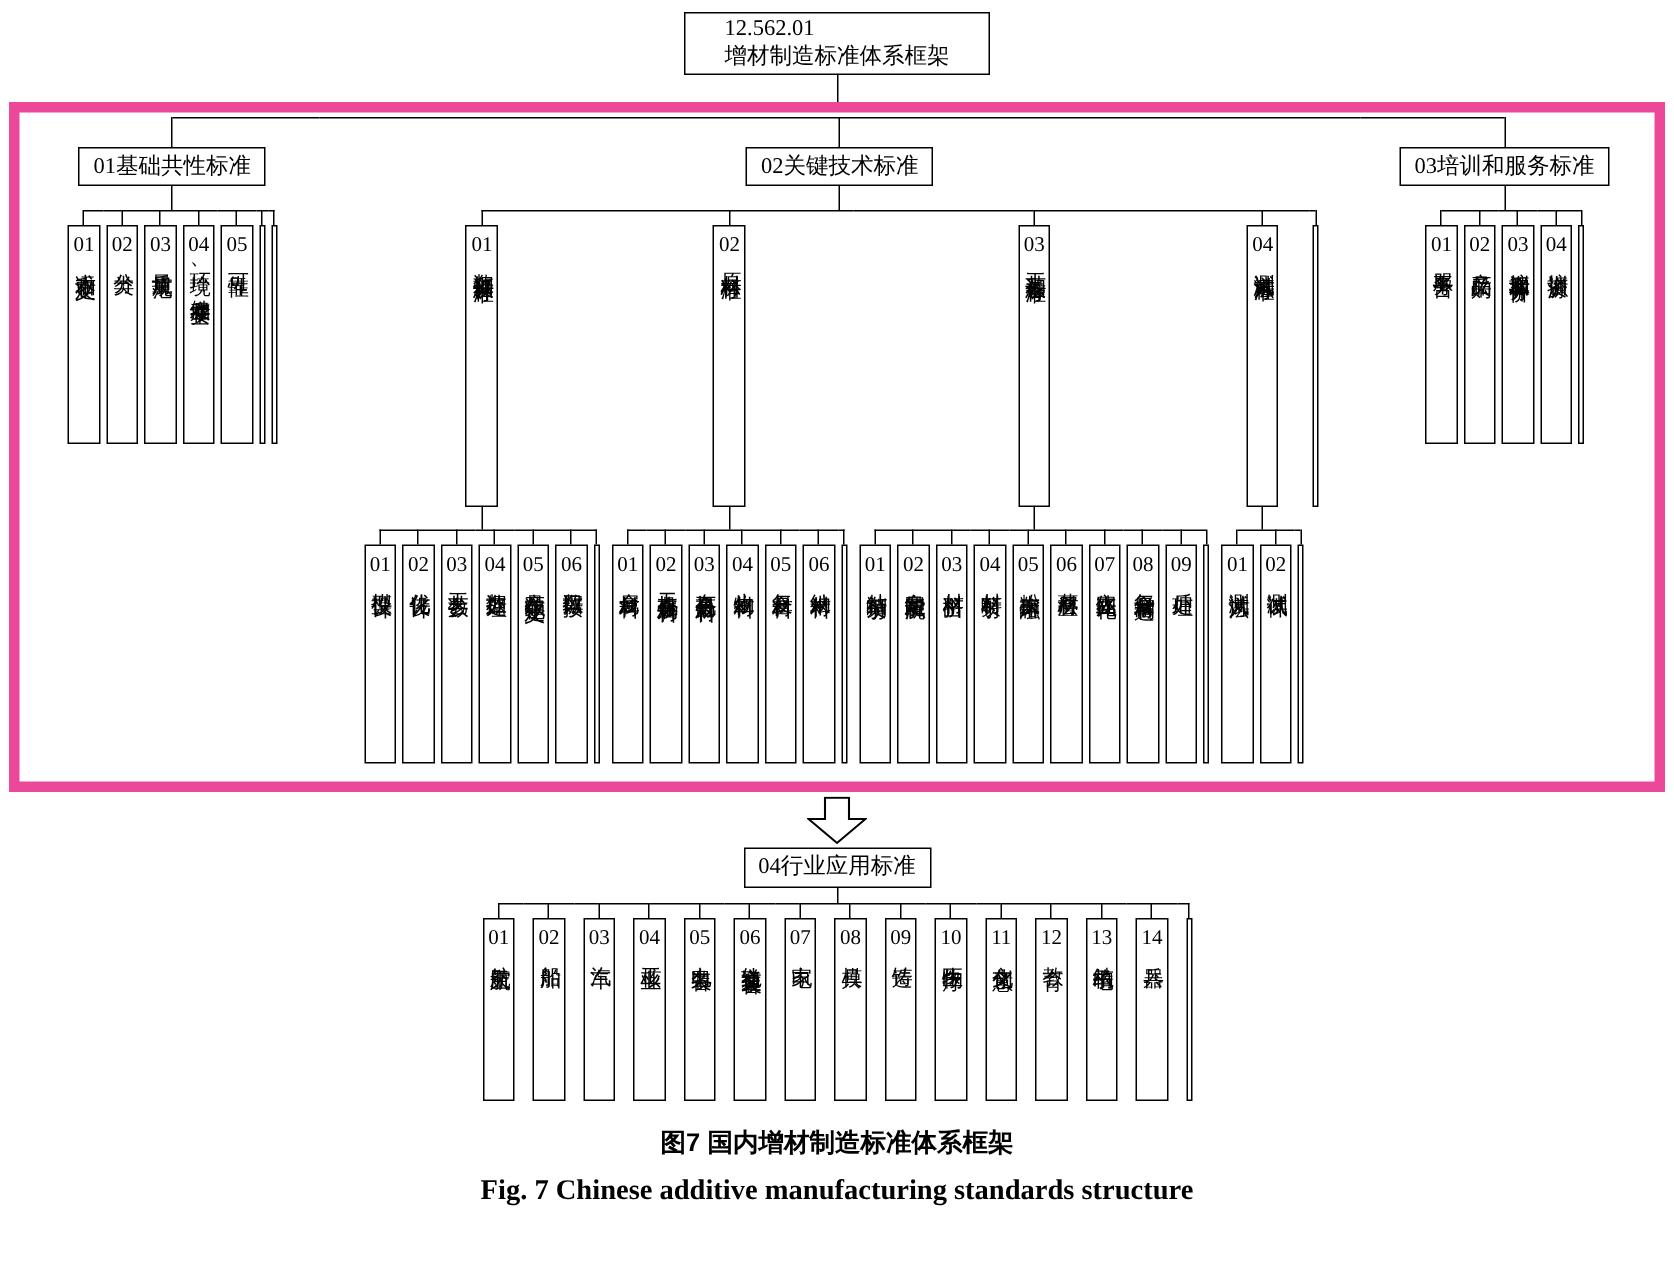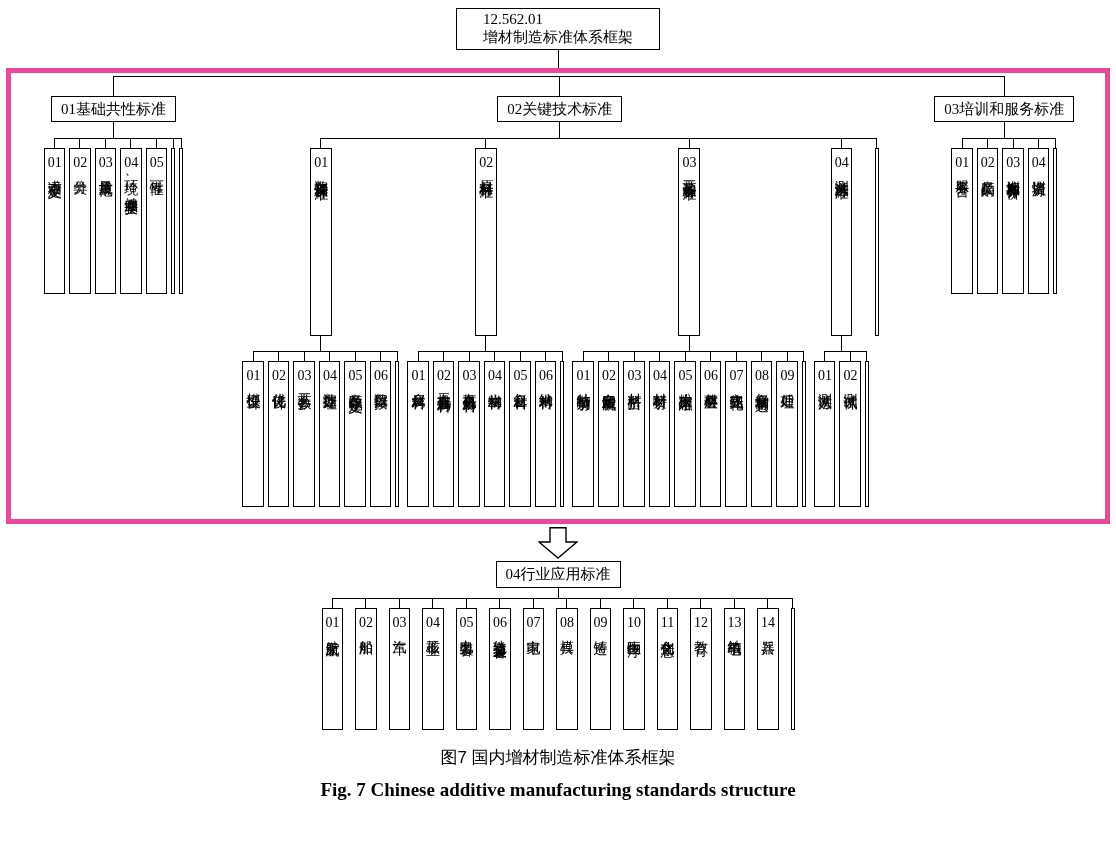--- a/index.html
+++ b/index.html
@@ -47,30 +47,30 @@
   .row > .cell:first-child::before { display:none; }
   .row > .cell:last-child::after  { display:none; }
   .drop { position:absolute; top:0; left:calc(50% - 0.5px); width:1px; height:10px; background:#000; }
 
   .top-row > .cell { padding-top:20px; flex:1 1 auto; }
   .top-row > .cell > .drop { height:20px; }
 
   .stem { width:1px; background:#000; }
   .st18 { height:18px; } .st16 { height:16px; } .st15 { height:15px; } .st10 { height:10px; }
 
-  .outer-frame { border:5px solid #ec4899; margin:0 6px; padding:3px 4px 12px 4px; }
+  .outer-frame { border:7px solid #ec4899; margin:0 6px; padding:3px 4px 12px 4px; }
 
   .row-industry > .cell { padding-left:6px; padding-right:6px; }
 
   .arrow-wrap { display:flex; justify-content:center; margin:3px 0 2px 0; }
 
   
   .cap-zh {
     text-align:center; font-family:"Liberation Sans", sans-serif;
-    font-weight:normal; font-size:17px; margin-top:16px;
+    font-weight:bold; font-size:17px; margin-top:16px;
   }
   .cap-en {
     text-align:center; font-family:"Liberation Serif", serif;
     font-weight:bold; font-size:19px; margin-top:10px; padding-bottom:12px;
   }
 </style>
 </head>
 <body>
 
 <div class="fig-wrap">

